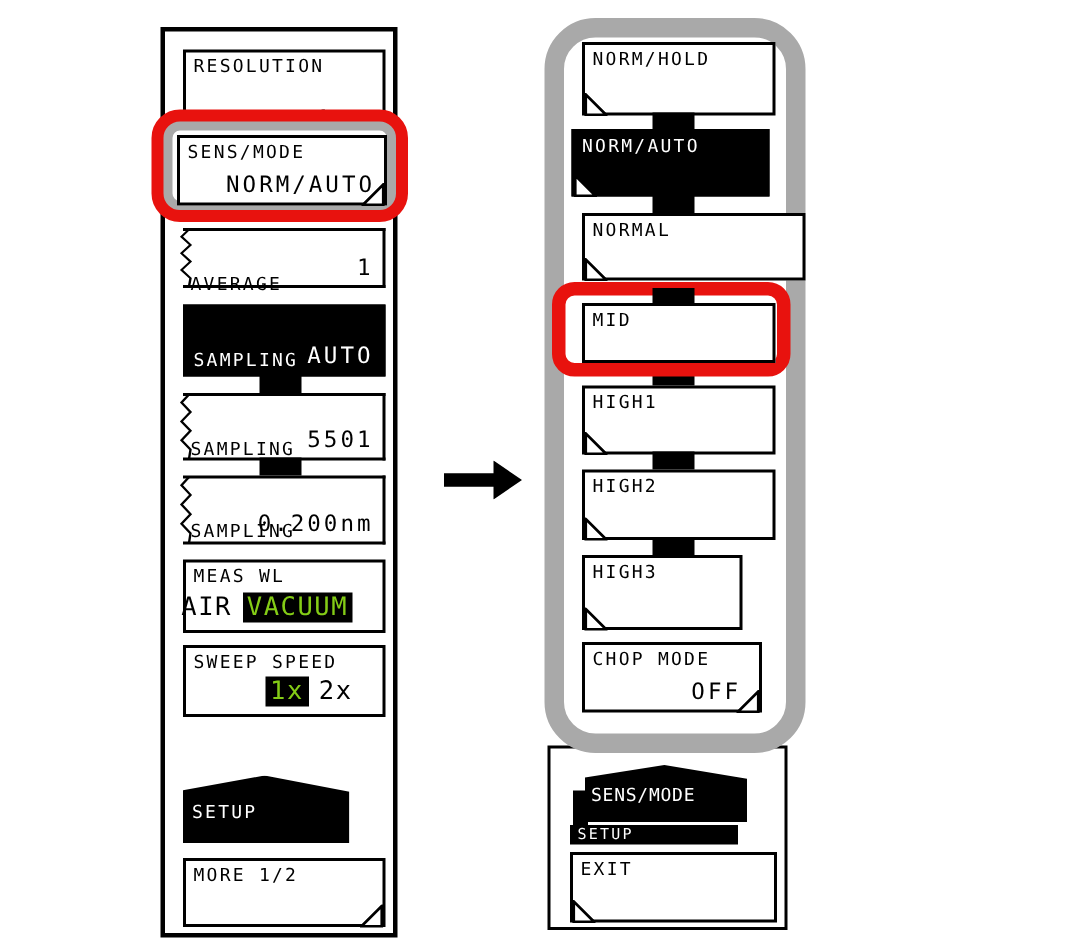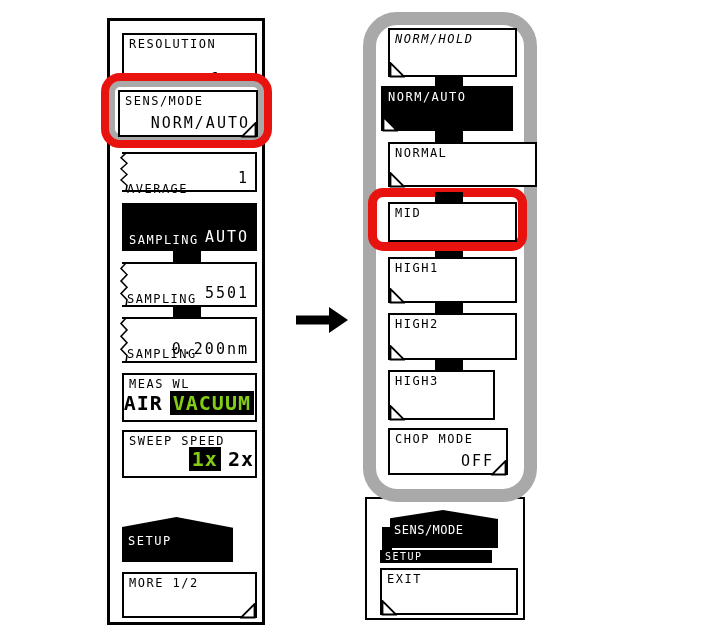--- a/index.html
+++ b/index.html
@@ -8,21 +8,21 @@
 
   .panel { position:absolute; border:3px solid #000; background:#fff; z-index:1; }
 
   .btn { position:absolute; background:#fff; border:2px solid #000; z-index:3; }
   .btn.inv { background:#000; color:#fff; }
   .btn.wavy { border-left:none; }
 
   .lbl { position:absolute; top:3px; left:5px; font-size:12px; letter-spacing:1.5px; line-height:13px; white-space:pre; }
   .val { position:absolute; bottom:3px; right:6px; font-size:15px; letter-spacing:2px; white-space:pre; }
 
-  .optrow { position:absolute; bottom:5px; right:1px; font-size:20px; letter-spacing:1px; white-space:pre; display:flex; align-items:center; gap:7px;font-weight:bold; }
+  .optrow { position:absolute; bottom:5px; right:20px; font-size:17px; letter-spacing:1px; white-space:pre; display:flex; align-items:center; gap:7px; }
   .chip { background:#000; color:#84cc16; padding:0 3px; display:inline-block; }
 
   .tab { position:absolute; width:28px; background:#000; z-index:3; }
   .tab.over { z-index:6; }
 
   .fold { position:absolute; z-index:1; }
   .fold.bl { left:-1px; bottom:-3px; }
   .fold.br { right:-1px; bottom:-3px; }
 
   .wavy-edge { position:absolute; left:-3px; top:-1px; height:calc(100% + 2px); width:10px; z-index:2; }
@@ -139,21 +139,21 @@
     <path d="M14.5,1 L14.5,14.5 L1,14.5 Z" fill="#fff" stroke="#000" stroke-width="1.8"></path>
   </svg>
 </div>
 
 <svg id="arrow" width="52" height="26" viewBox="0 0 52 26">
   <polygon points="0,8.5 33,8.5 33,0 52,13 33,26 33,17.5 0,17.5" fill="#000"></polygon>
 </svg>
 
 <div id="gray-frame"></div>
 
-<div class="btn" style="left:388px; top:28px; width:129px; height:49px;font-style:italic;">
+<div class="btn" style="left:388px; top:28px; width:129px; height:49px;">
   <div class="lbl">NORM/HOLD</div>
   <svg class="fold bl" width="16" height="16" viewBox="0 0 16 16">
     <path d="M1.5,1 L1.5,14.5 L15,14.5 Z" fill="#fff" stroke="#000" stroke-width="1.8"></path>
   </svg>
 </div>
 <div class="tab" style="left:435px; top:75px; height:13px;"></div>
 
 <div class="btn inv" style="left:381px; top:86px; width:132px; height:45px; border-color:#000;">
   <div class="lbl">NORM/AUTO</div>
   <svg class="fold bl" width="16" height="16" viewBox="0 0 16 16">

